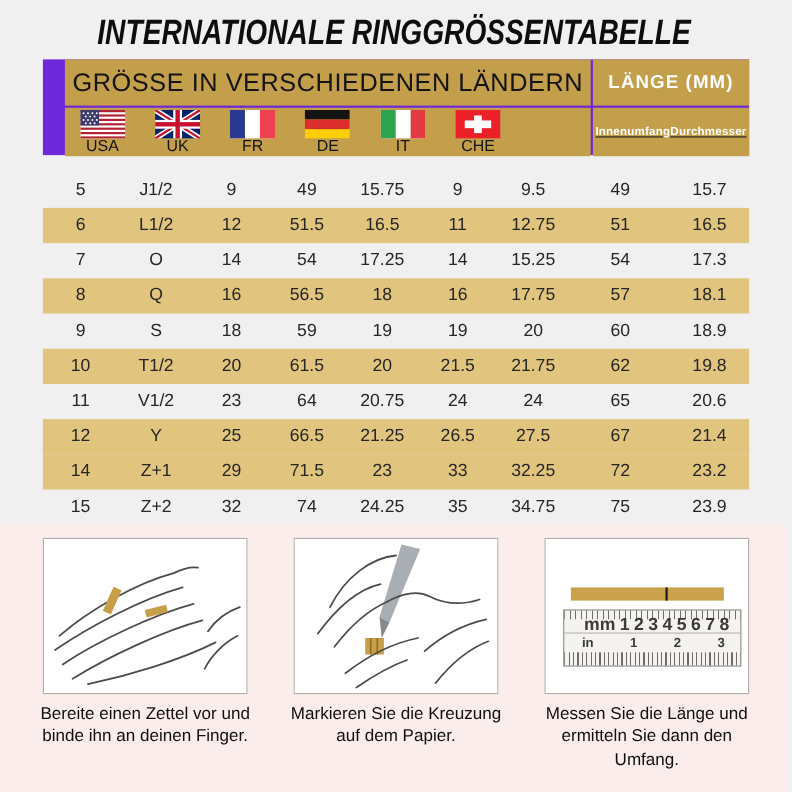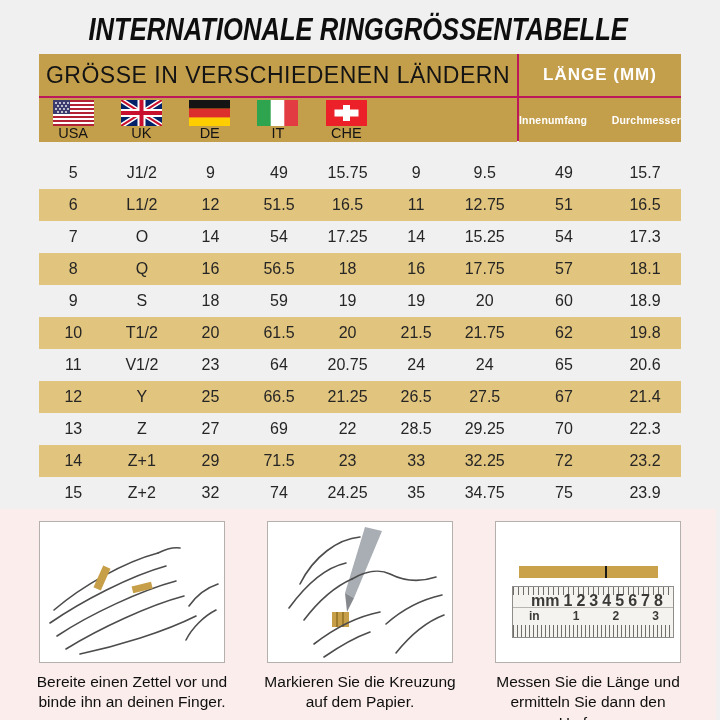--- a/index.html
+++ b/index.html
@@ -20,31 +20,32 @@
     color:#0e0e0e;
   }
 
   .header-block {
     margin:5px 39px 16px 39px;
     width:642px; height:87px;
     display:grid;
     grid-template-columns:478px 1fr;
     grid-template-rows:42px 1fr;
     gap:2px;
-    background:#be185d;
+    background:#6d28d9;
+    padding-left:20px;
   }
   .hcell { background:#c39e4b; display:flex; align-items:center; justify-content:center; }
   .h-left-title { font-size:23px; font-weight:400; letter-spacing:.5px; color:#141414; }
   .h-right-title { font-size:17px; font-weight:bold; letter-spacing:1px; color:#ffffff; }
   .flags-row { display:grid; grid-template-columns:repeat(7,1fr); width:100%; height:100%; }
   .flag-cell { display:flex; flex-direction:column; align-items:center; justify-content:center; padding-top:2px; }
   .flag { width:41px; height:26px; display:block; }
   .flag svg { display:block; width:41px; height:26px; }
   .flag-label { font-size:14.5px; color:#141414; margin-top:0px; line-height:1.1; }
-  .h-sub { display:flex; align-items:center; justify-content:space-between; }
+  .h-sub { display:flex; align-items:center; justify-content:center;text-decoration:underline; }
   .h-sub span { font-size:10.5px; font-weight:bold; color:#ffffff; letter-spacing:.2px; }
 
   .size-rows { margin:10px 39px 0 39px; width:642px; }
   .size-row {
     display:grid; grid-template-columns:repeat(7,1fr) 90px 72px;
     height:32px; align-items:center; text-align:center;
     font-size:16px; color:#262626;
   }
   .size-row.alt { background:#e1c47d; }
 
@@ -129,20 +130,30 @@
                   <rect y="9" width="41" height="8" fill="#fff"></rect>
                   <rect x="18.5" width="4" height="26" fill="#c8102e"></rect>
                   <rect y="11" width="41" height="4" fill="#c8102e"></rect>
                 </svg>
               </span>
               <span class="flag-label">UK</span>
             </div>
             <div class="flag-cell">
               <span class="flag">
                 <svg viewBox="0 0 41 26">
+                  <rect width="41" height="26" fill="#fff"></rect>
+                  <rect width="13.7" height="26" fill="#2b3990"></rect>
+                  <rect x="27.3" width="13.7" height="26" fill="#ee404e"></rect>
+                </svg>
+              </span>
+              <span class="flag-label">FR</span>
+            </div>
+            <div class="flag-cell">
+              <span class="flag">
+                <svg viewBox="0 0 41 26">
                   <rect width="41" height="26" fill="#ffce00"></rect>
                   <rect width="41" height="8.7" fill="#141414"></rect>
                   <rect y="8.7" width="41" height="8.7" fill="#dd2e2e"></rect>
                 </svg>
               </span>
               <span class="flag-label">DE</span>
             </div>
             <div class="flag-cell">
               <span class="flag">
                 <svg viewBox="0 0 41 26">
@@ -252,31 +263,20 @@
         <div class="size-row alt">
           <span>12</span>
           <span>Y</span>
           <span>25</span>
           <span>66.5</span>
           <span>21.25</span>
           <span>26.5</span>
           <span>27.5</span>
           <span>67</span>
           <span>21.4</span>
-        </div>
-        <div class="size-row">
-          <span>13</span>
-          <span>Z</span>
-          <span>27</span>
-          <span>69</span>
-          <span>22</span>
-          <span>28.5</span>
-          <span>29.25</span>
-          <span>70</span>
-          <span>22.3</span>
         </div>
         <div class="size-row alt">
           <span>14</span>
           <span>Z+1</span>
           <span>29</span>
           <span>71.5</span>
           <span>23</span>
           <span>33</span>
           <span>32.25</span>
           <span>72</span>

